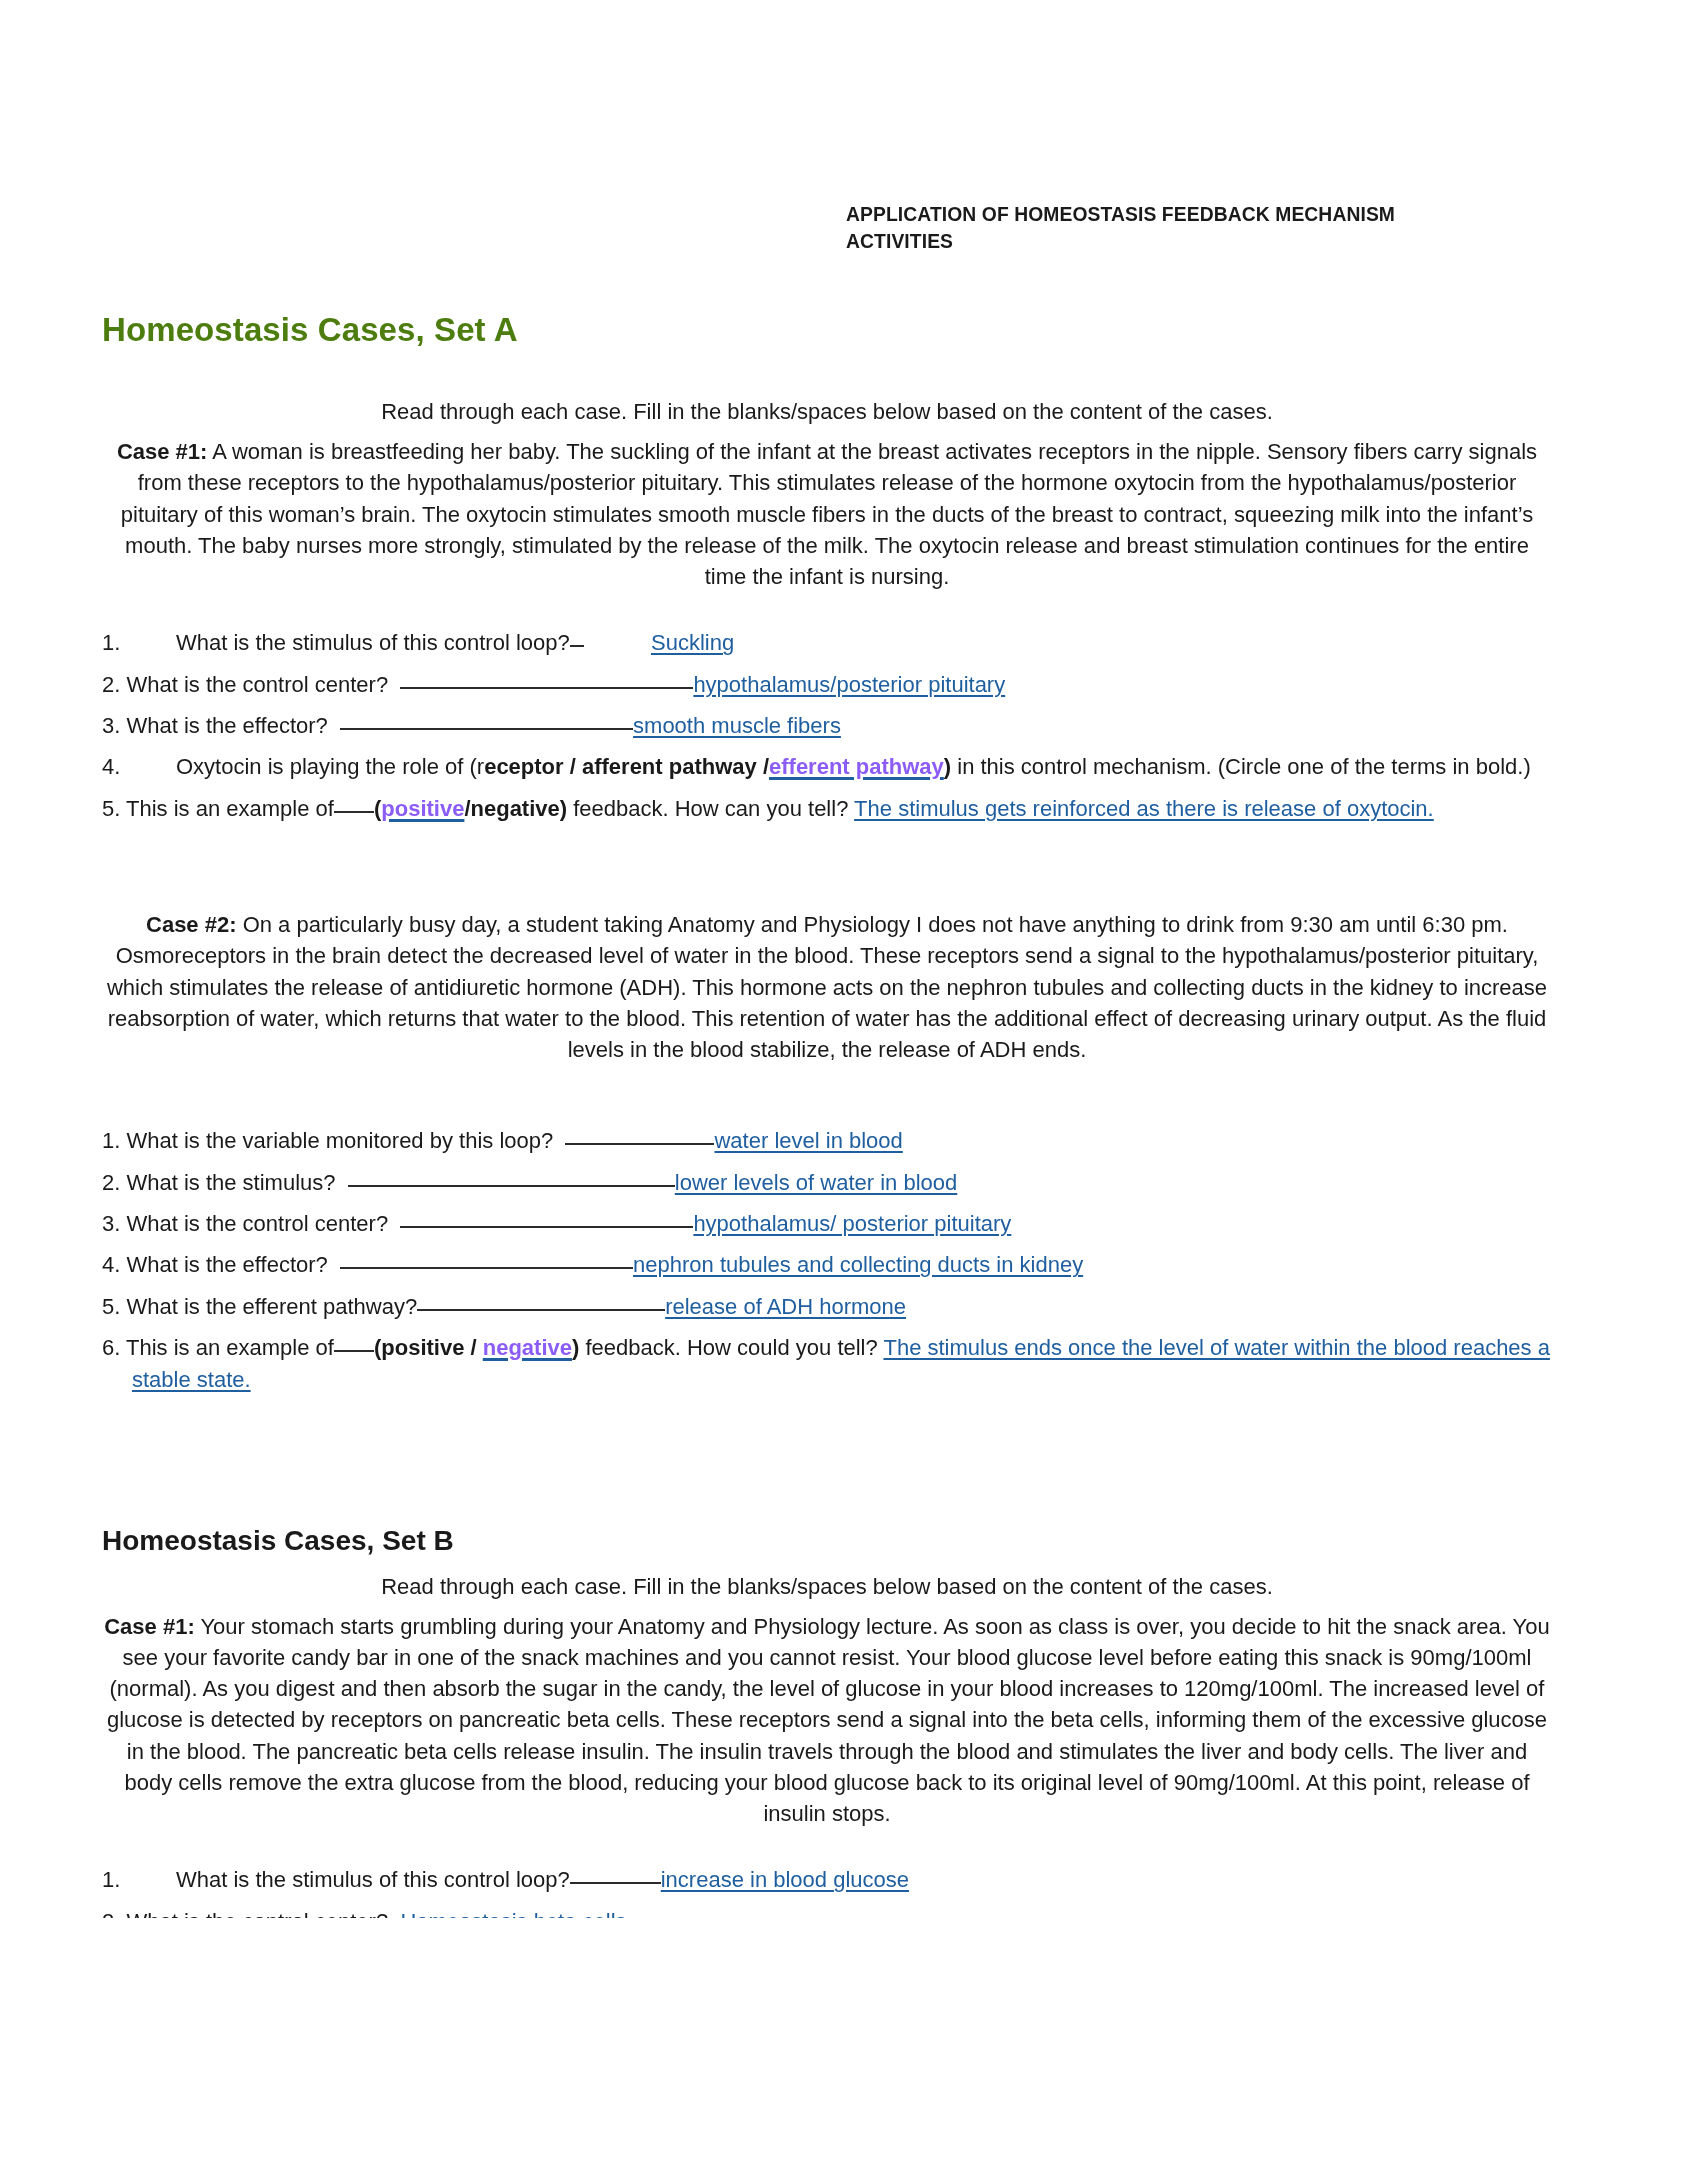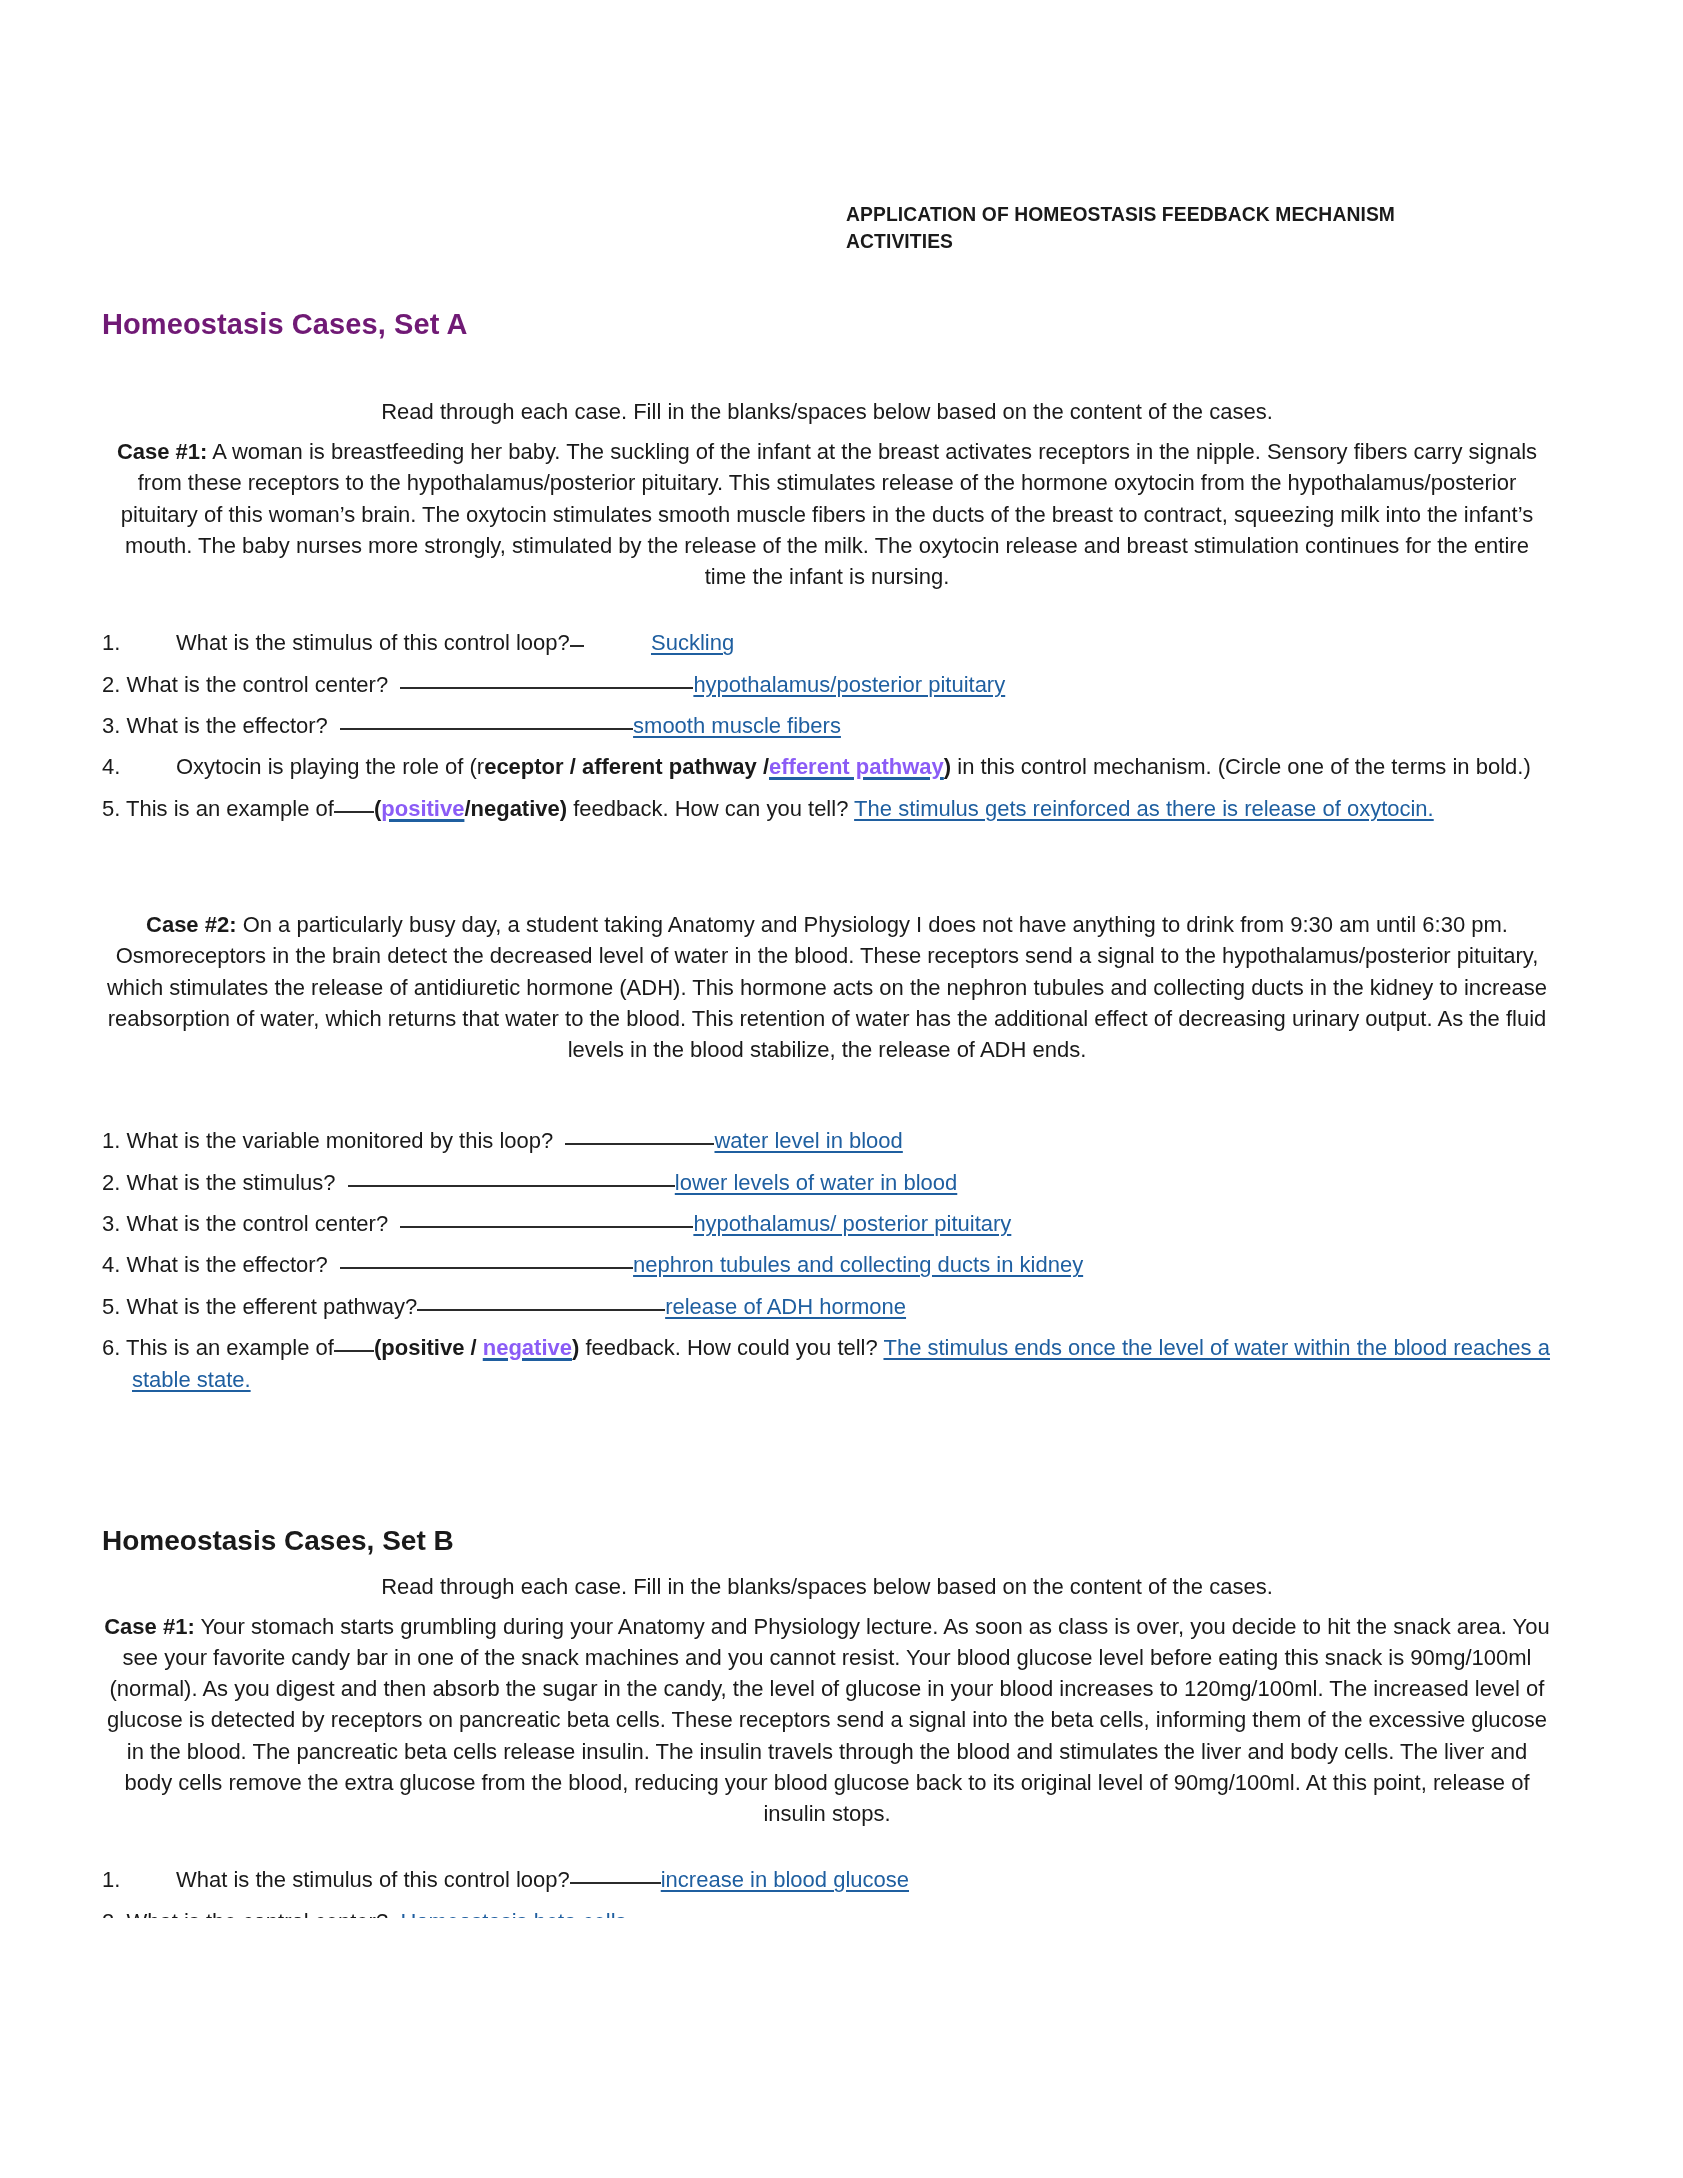--- a/index.html
+++ b/index.html
@@ -35,23 +35,23 @@
     line-height: 1.42;
     color: #1a1a1a;
     letter-spacing: 0.1px;
   }
 
   
   .doc-title {
     position: absolute;
     left: 102px;
     top: 289px;
-    font-size: 29px;
+    font-size: 33px;
     font-weight: bold;
-    color: #701a75;
+    color: #4d7c0f;
     letter-spacing: 0.1px;
   }
 
   
   .body-wrap {
     position: absolute;
     left: 102px;
     top: 396px;
     width: 1450px;
   }

